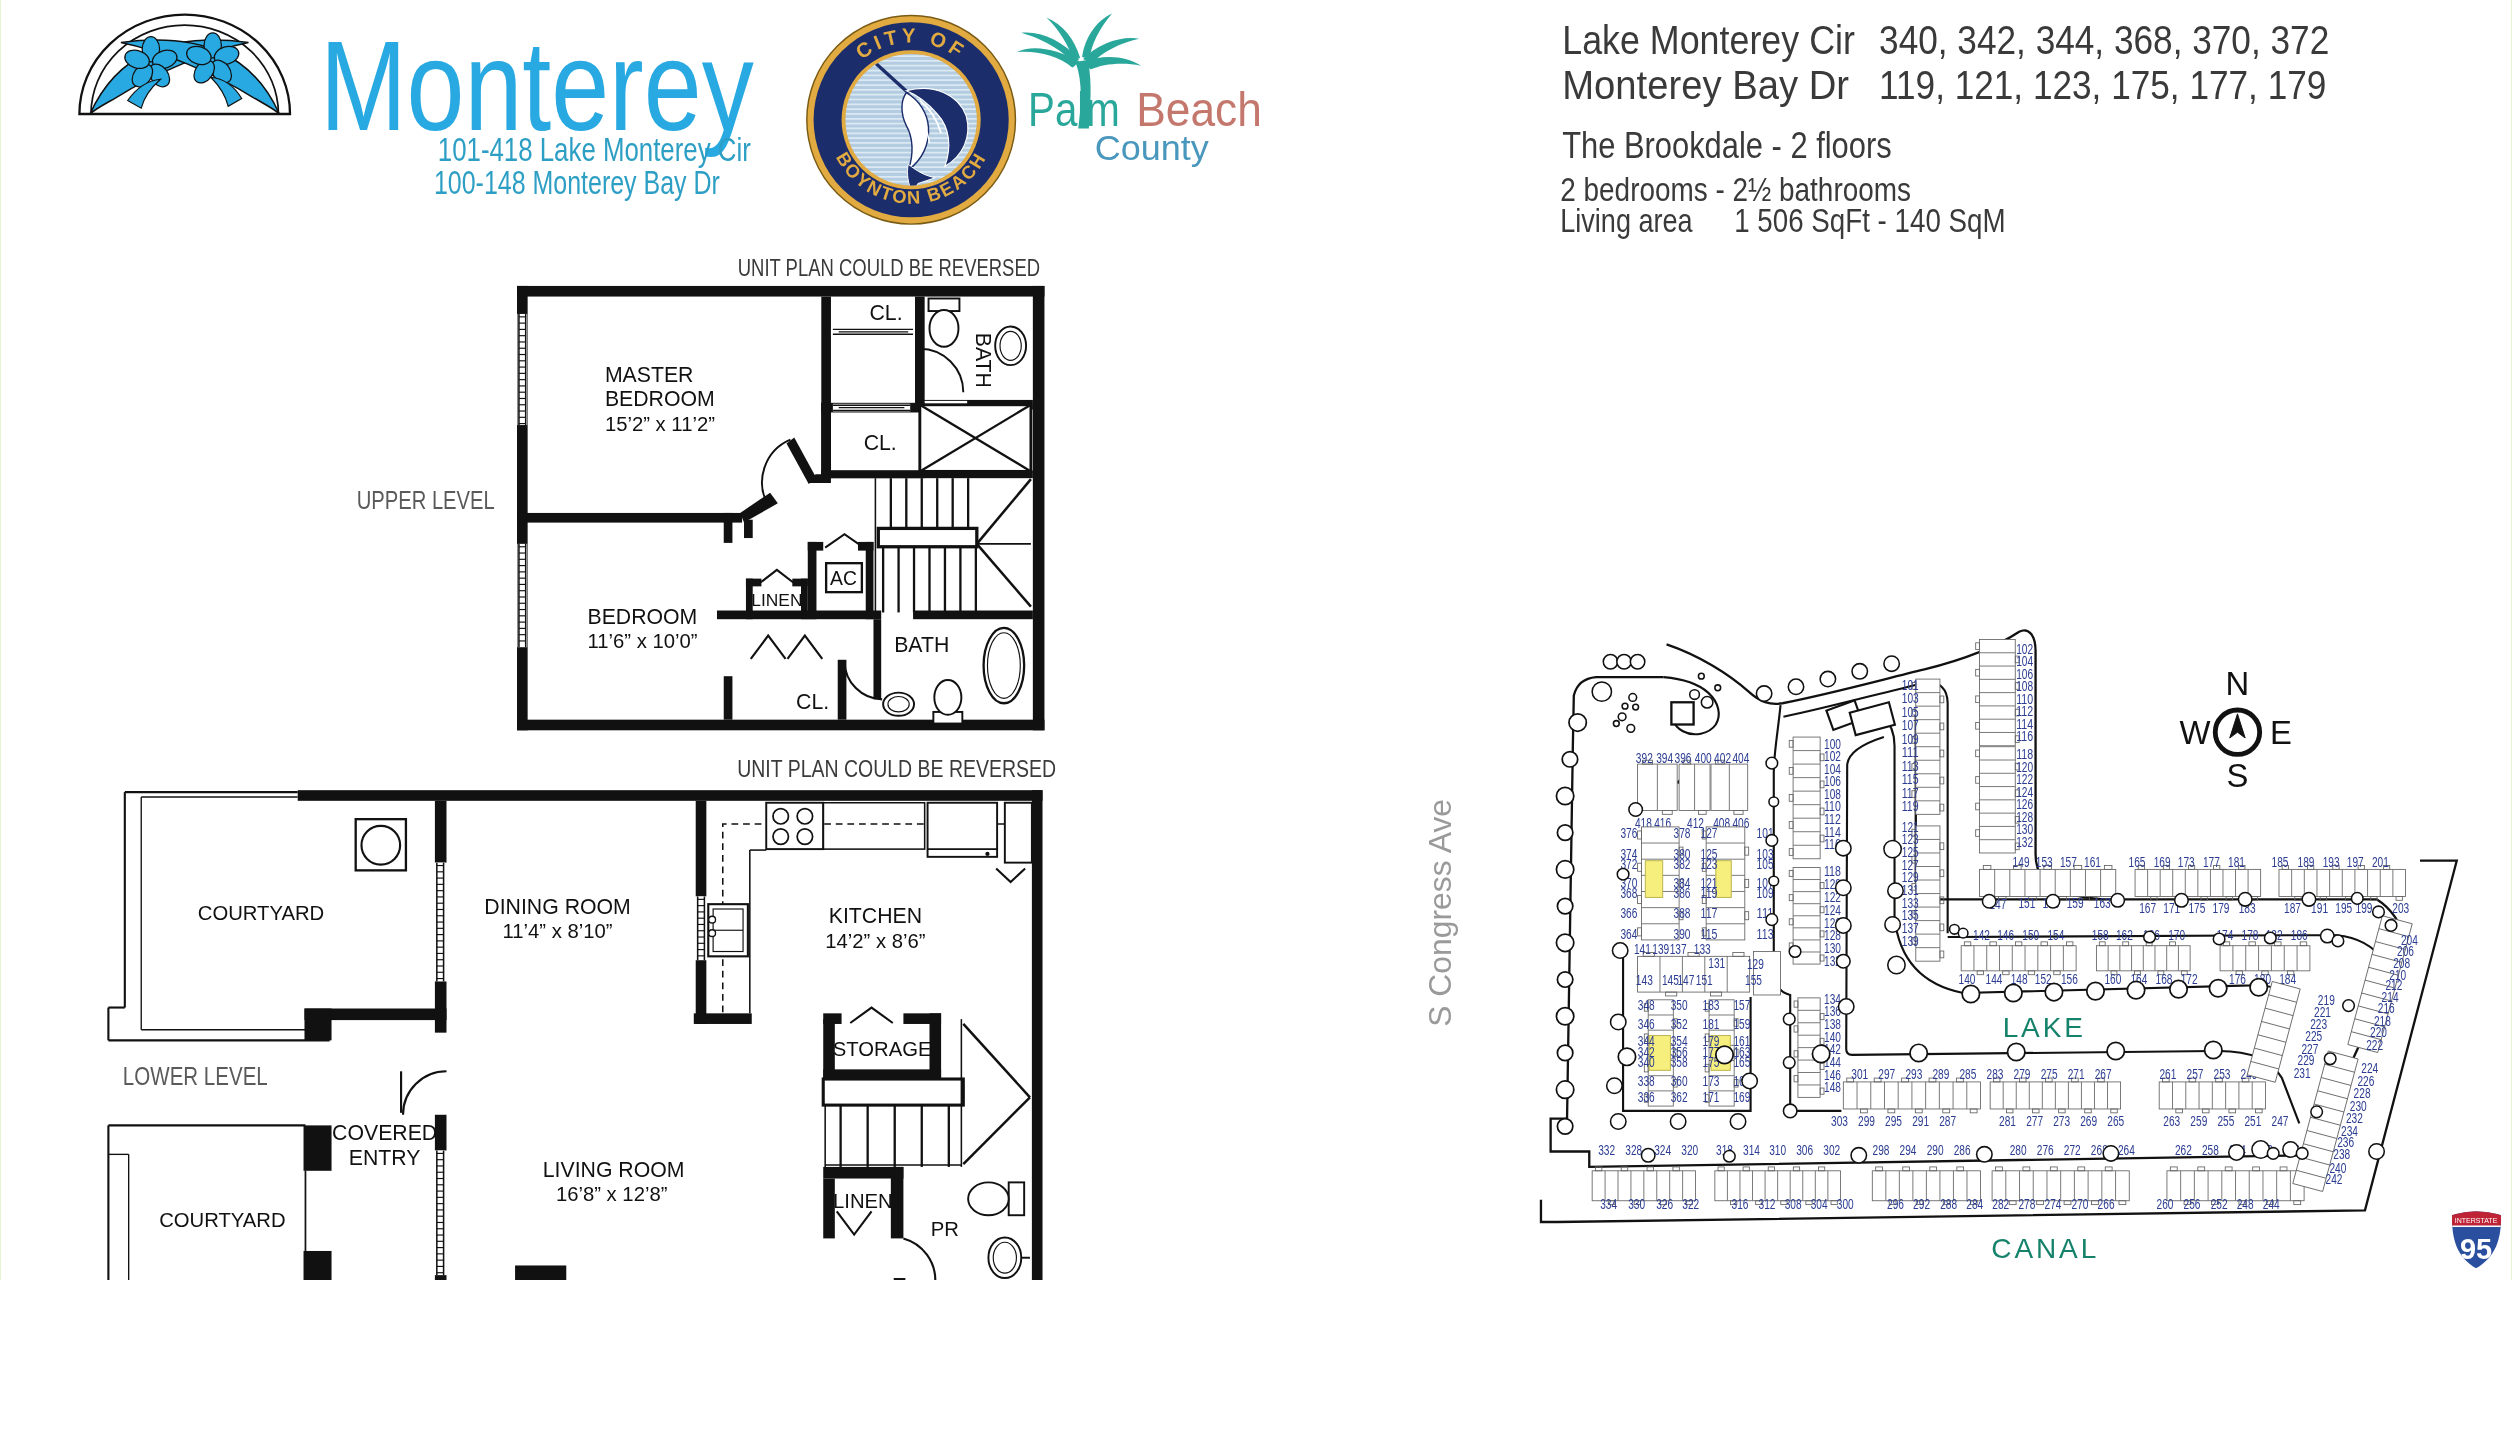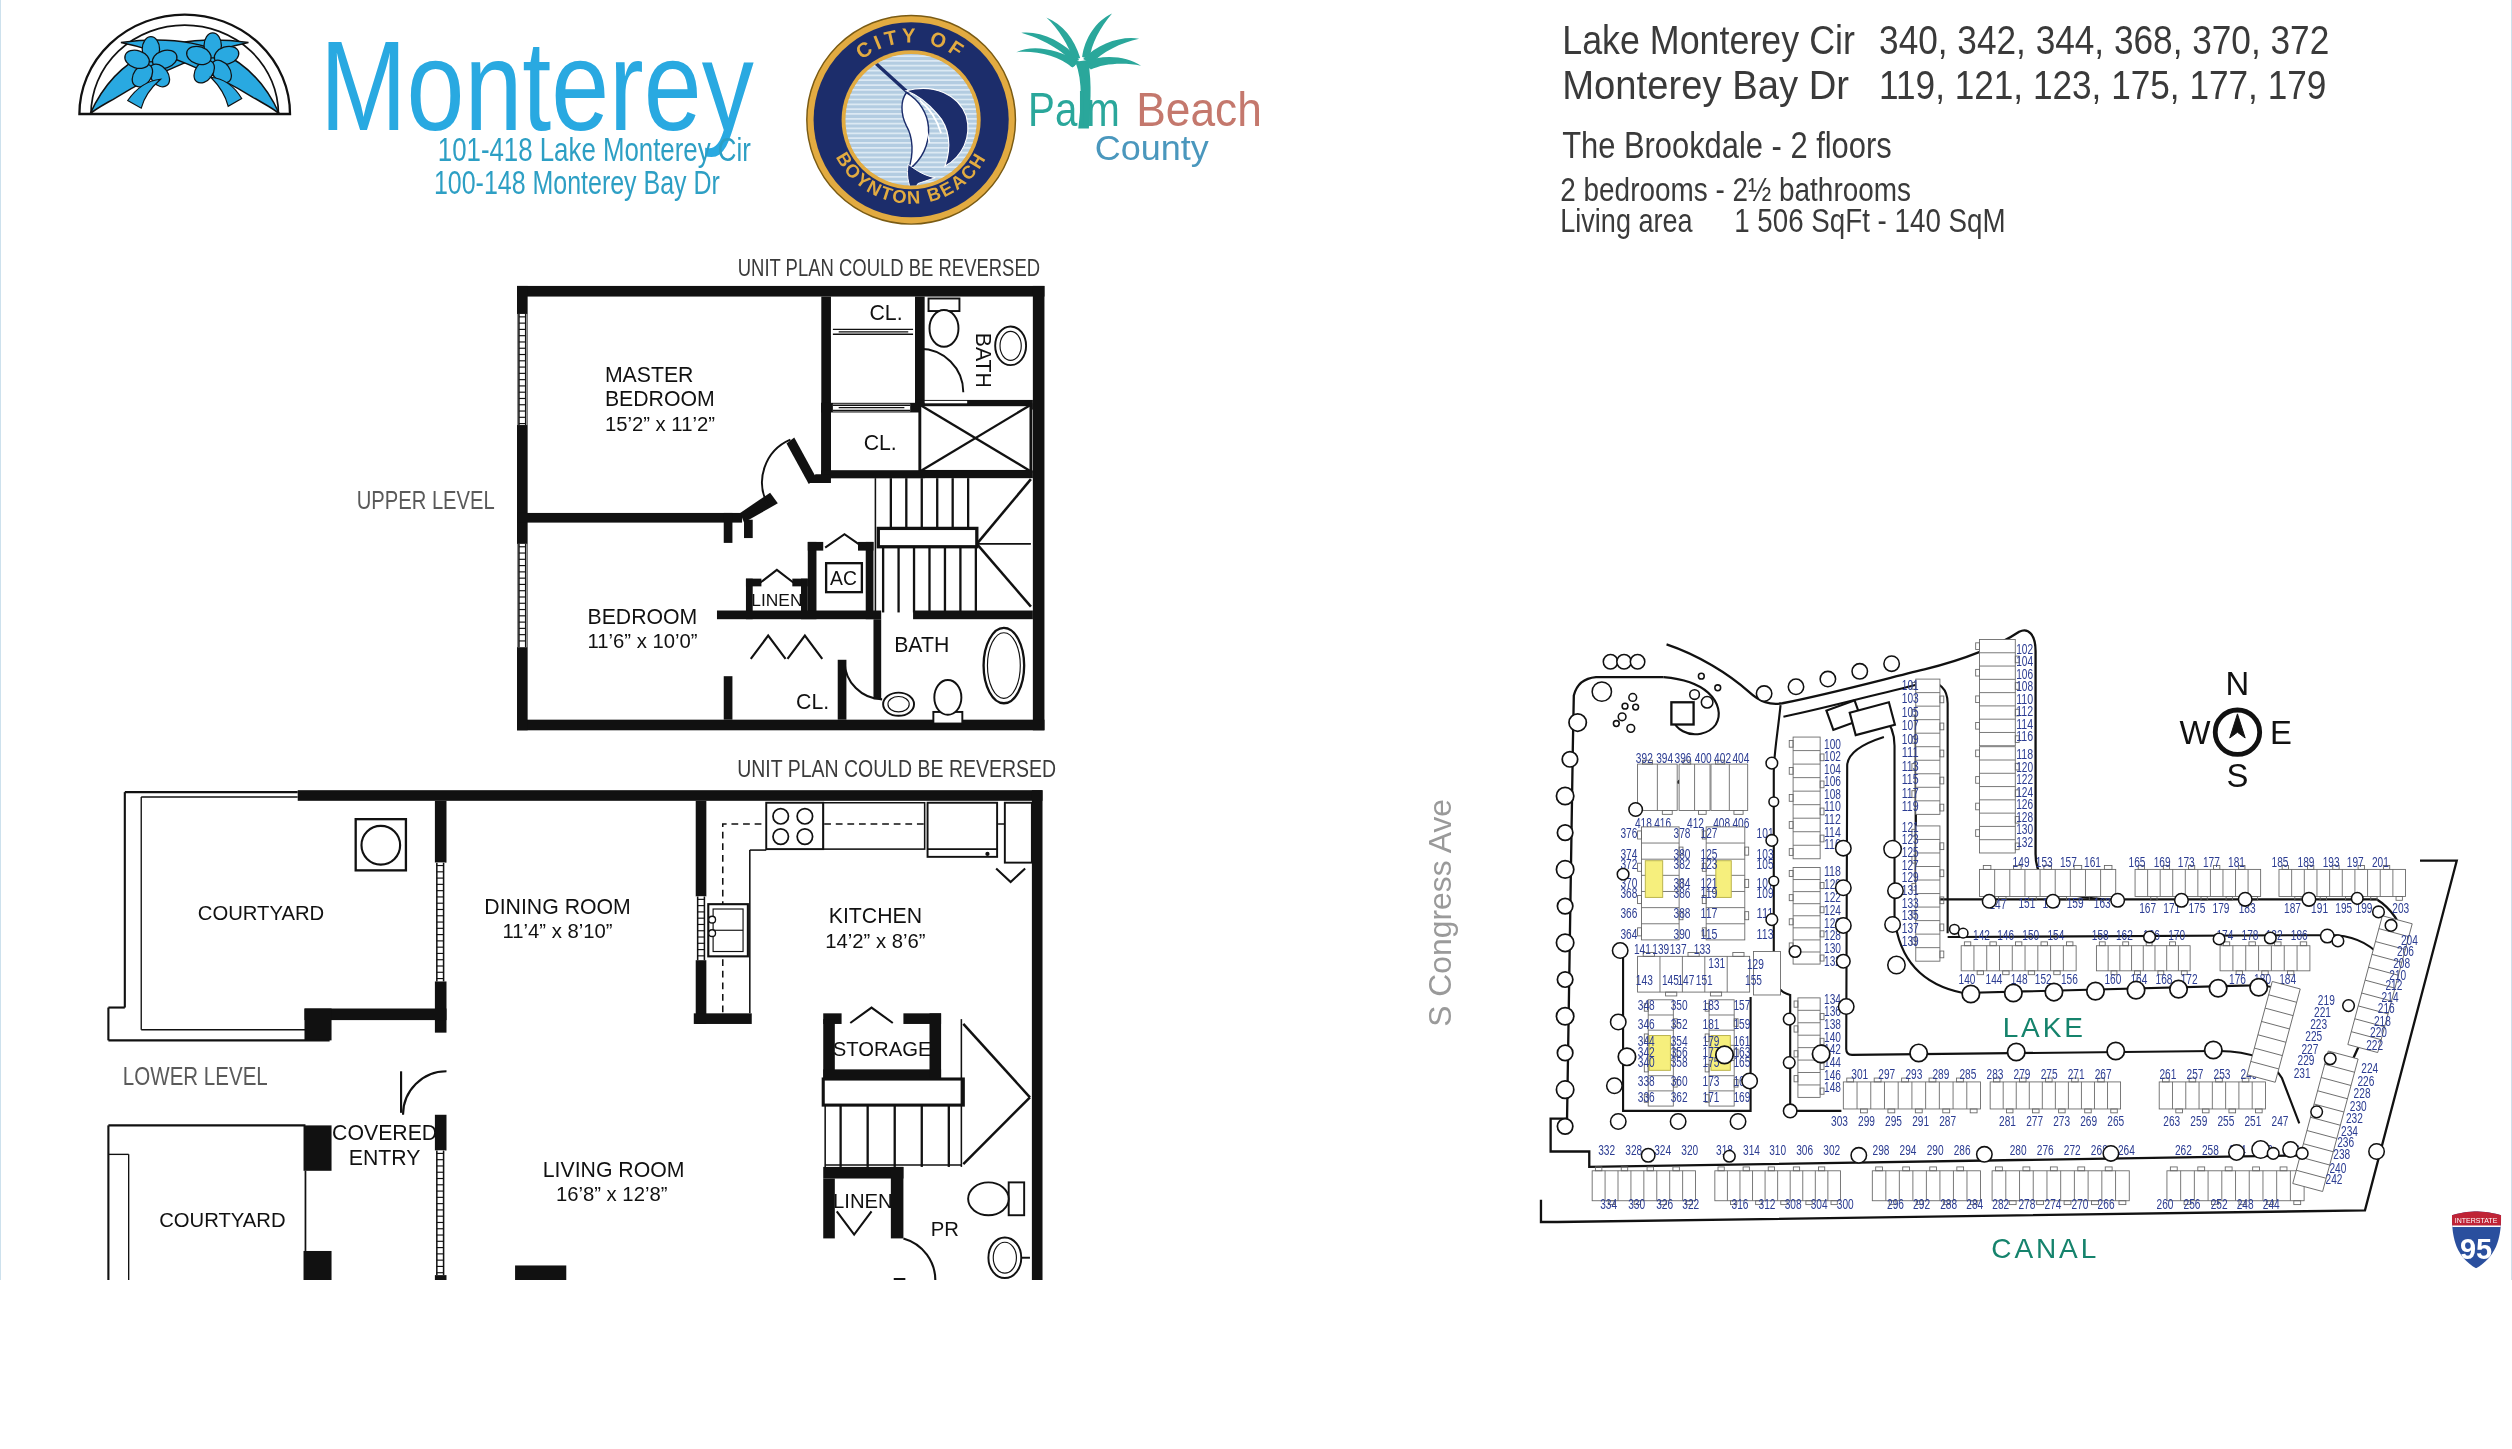--- a/index.html
+++ b/index.html
@@ -1,15 +1,15 @@
 <!DOCTYPE html>
 <html><head><meta charset="utf-8">
 <style>
 html,body{margin:0;padding:0;background:#fff;}
-#page{position:relative;width:2512px;height:1280px;overflow:hidden;background:#0369a1;}
+#page{position:relative;width:2512px;height:1280px;overflow:hidden;background:#84cc16;}
 </style></head>
 <body>
 <div id="page">
 <svg width="2512" height="1449" viewBox="0 0 2600 1500" font-family="Liberation Sans, sans-serif">
 
 <rect x="0" y="0" width="2600" height="1500" fill="#ffffff" stroke="none" stroke-width="1"></rect>
 
 <g>
 <path d="M 82,118 A 109,103 0 0 1 300,118 Z" fill="white" stroke="#111111" stroke-width="2.4"></path>
 <path d="M 94,118 A 97,92 0 0 1 288,118" fill="none" stroke="#111111" stroke-width="1.8"></path>

